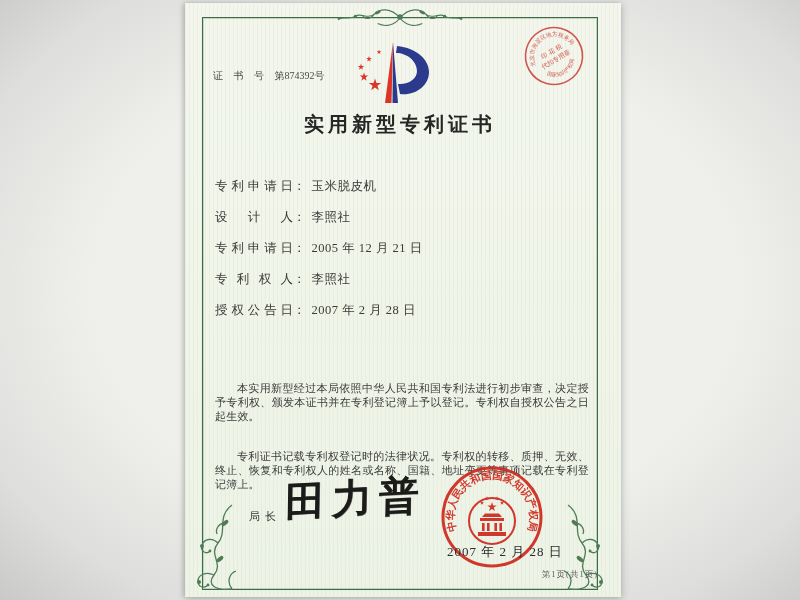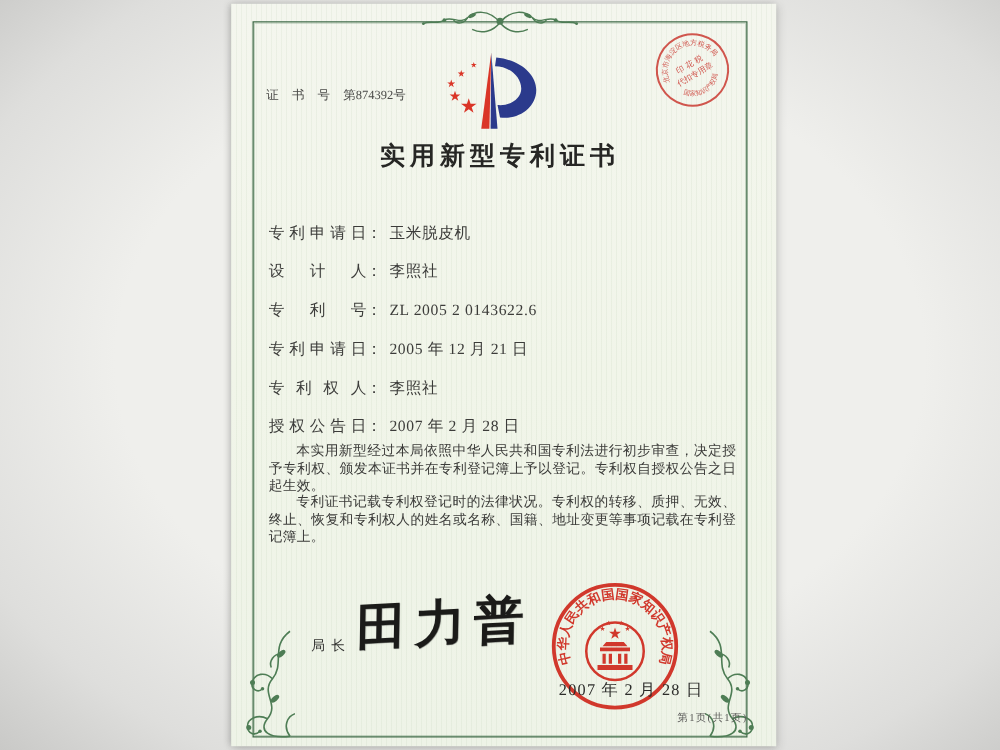--- a/index.html
+++ b/index.html
@@ -43,20 +43,21 @@
     display:inline-block; width:78px; text-align:justify; text-align-last:justify;
     vertical-align:top; letter-spacing:0;
   }
   .fcolon { margin-right:6px; }
   .fvalue { letter-spacing:0.5px; }
 
   .paras { position:absolute; left:30px; top:352px; width:374px; color:#3b3b39; }
   .paras p {
     font-size:11px; line-height:13.8px; text-indent:2em; text-align:justify;
     letter-spacing:0.2px;
+    margin-top:27px;
   }
 
   .director { position:absolute; left:64px; top:506px; font-size:11px; letter-spacing:5px; color:#333331; }
   .signature {
     position:absolute; left:100px; top:468px; font-size:40px; font-weight:bold;
     color:#1b1b19; letter-spacing:7px; transform:rotate(-3deg) skewX(-4deg);
     text-shadow:0.4px 0.4px 0.6px rgba(20,20,20,0.55);
   }
 
   .seal { position:absolute; left:255px; top:462px; width:104px; height:104px; opacity:0.93; }
@@ -171,23 +172,20 @@
     </svg>
 
     <div class="title">实用新型专利证书</div>
 
     <div class="fields">
       <div class="frow">
         <span class="flabel">专利申请日</span><span class="fcolon">：</span><span class="fvalue">玉米脱皮机</span>
       </div>
       <div class="frow">
         <span class="flabel">设计人</span><span class="fcolon">：</span><span class="fvalue">李照社</span>
-      </div>
-      <div class="frow">
-        <span class="flabel">专利号</span><span class="fcolon">：</span><span class="fvalue">ZL 2005 2 0143622.6</span>
       </div>
       <div class="frow">
         <span class="flabel">专利申请日</span><span class="fcolon">：</span><span class="fvalue">2005 年 12 月 21 日</span>
       </div>
       <div class="frow">
         <span class="flabel">专利权人</span><span class="fcolon">：</span><span class="fvalue">李照社</span>
       </div>
       <div class="frow">
         <span class="flabel">授权公告日</span><span class="fcolon">：</span><span class="fvalue">2007 年 2 月 28 日</span>
       </div>

